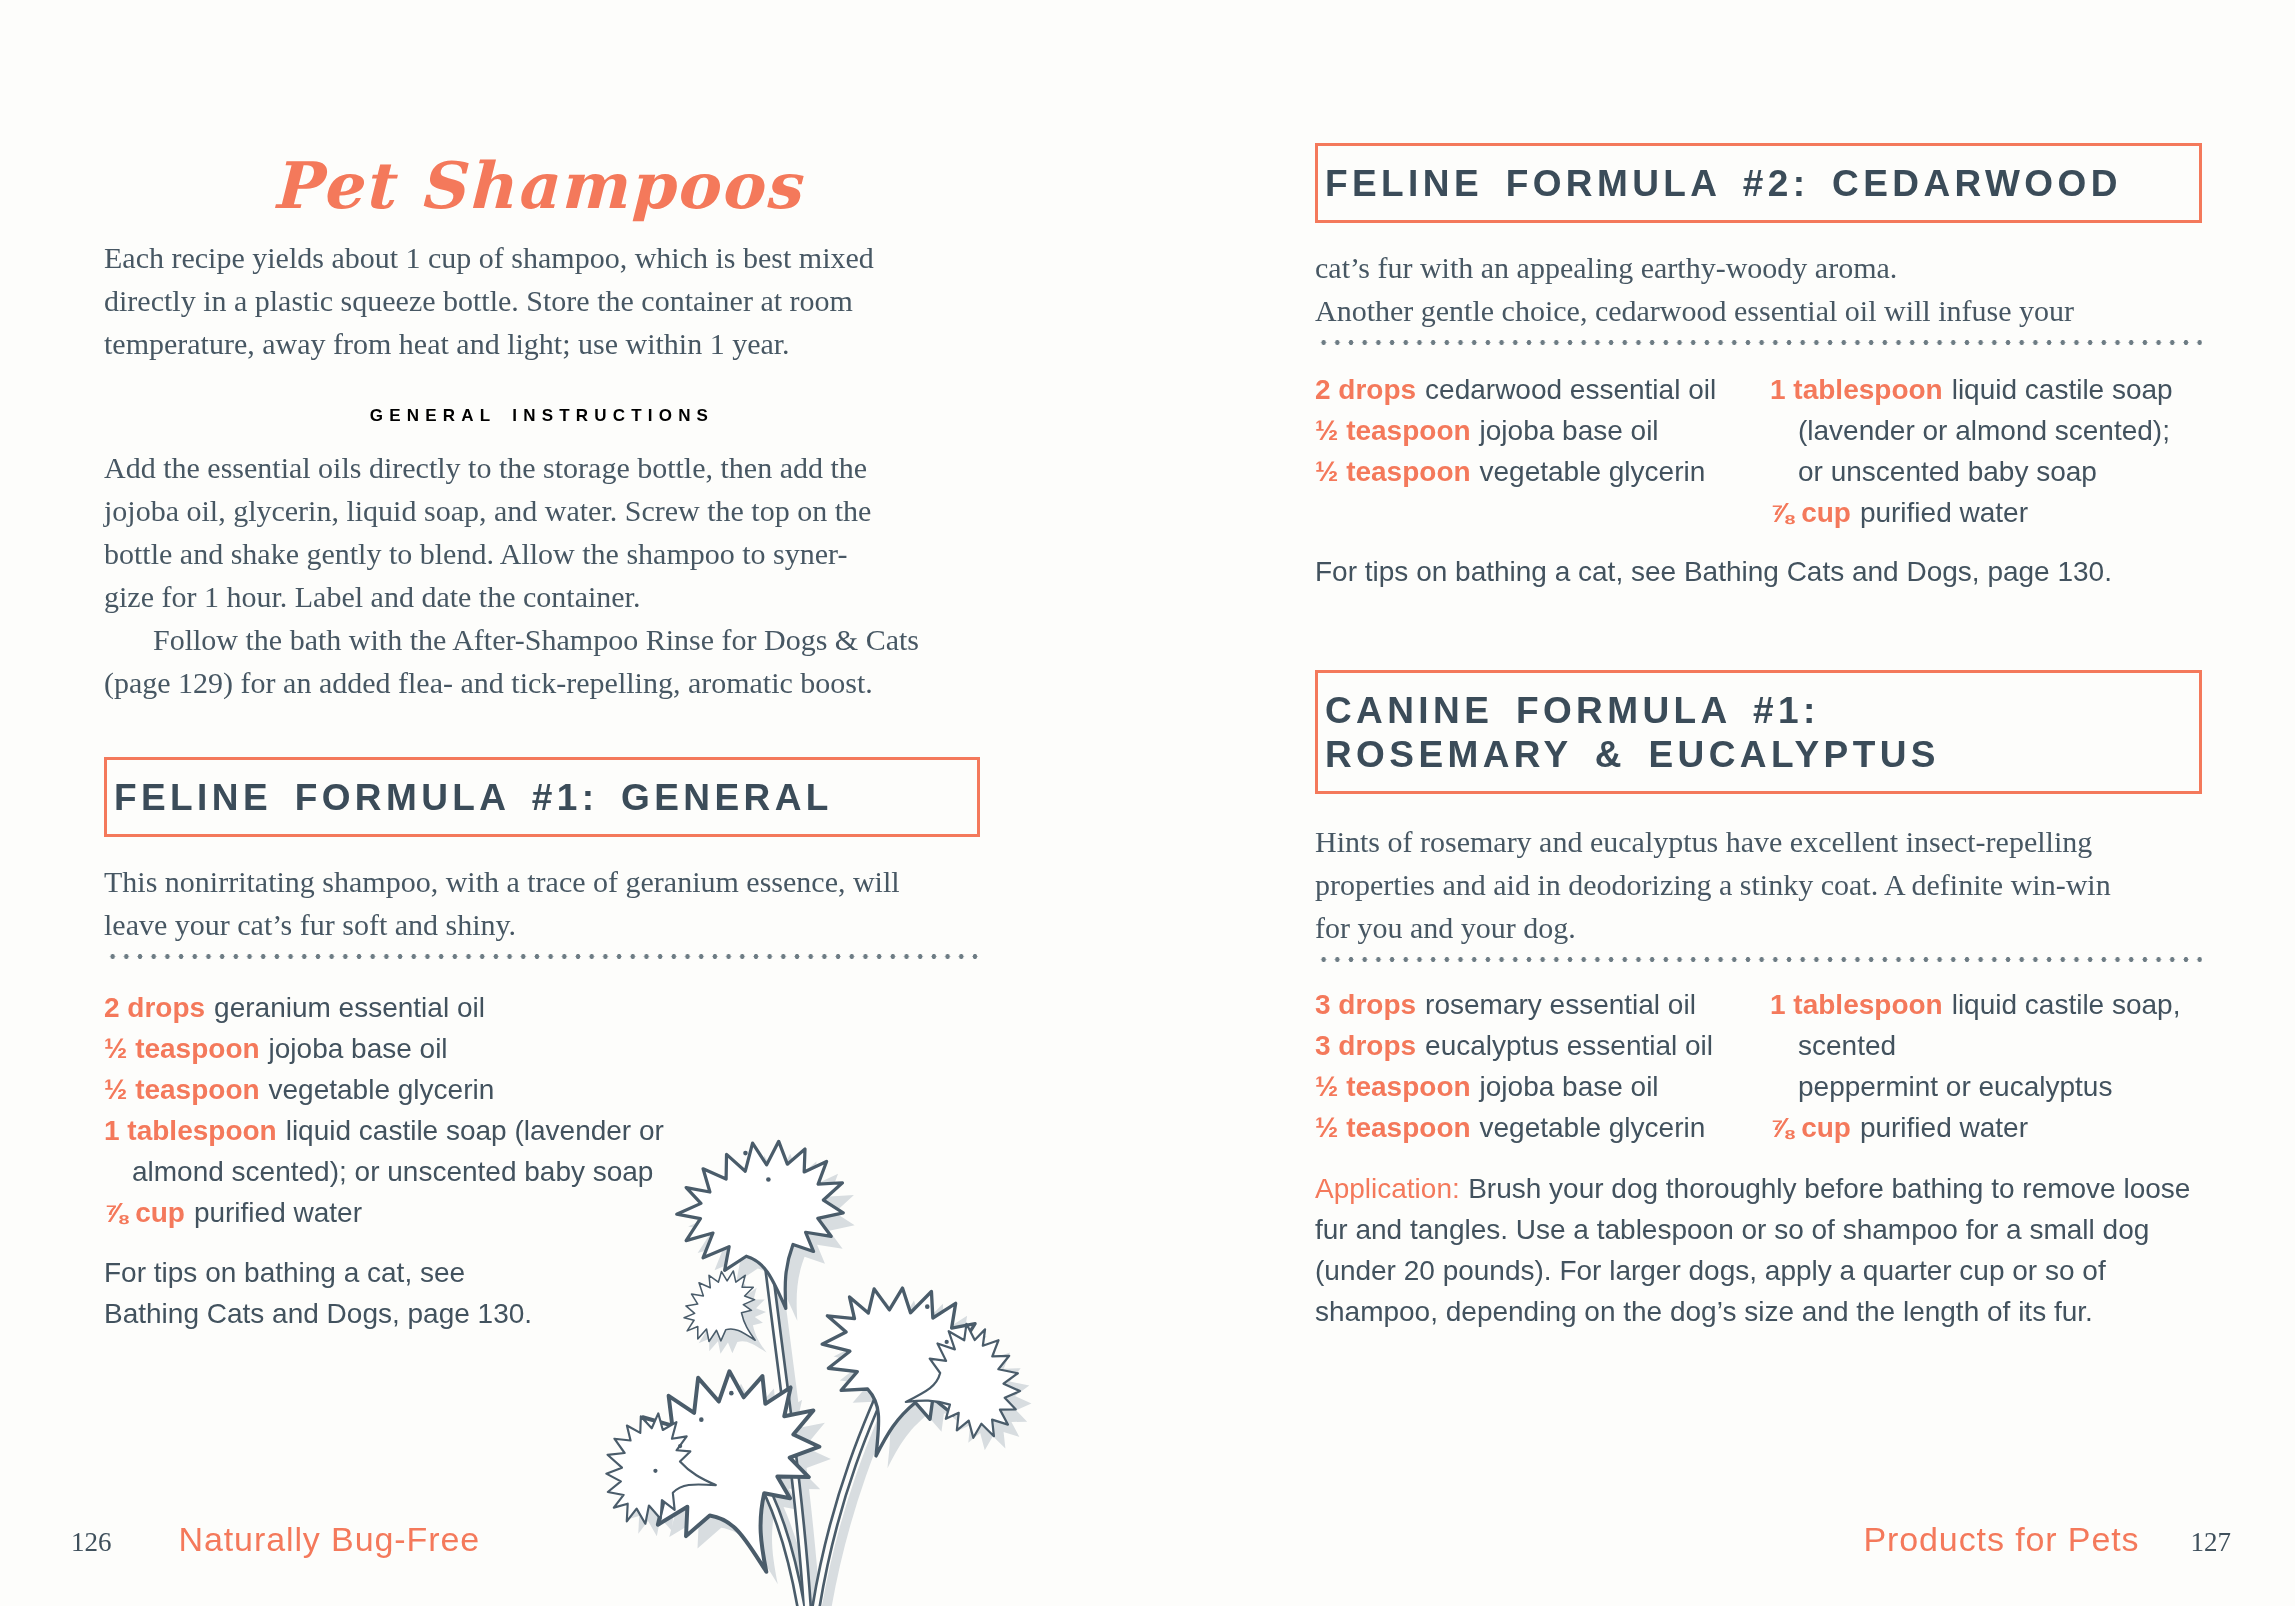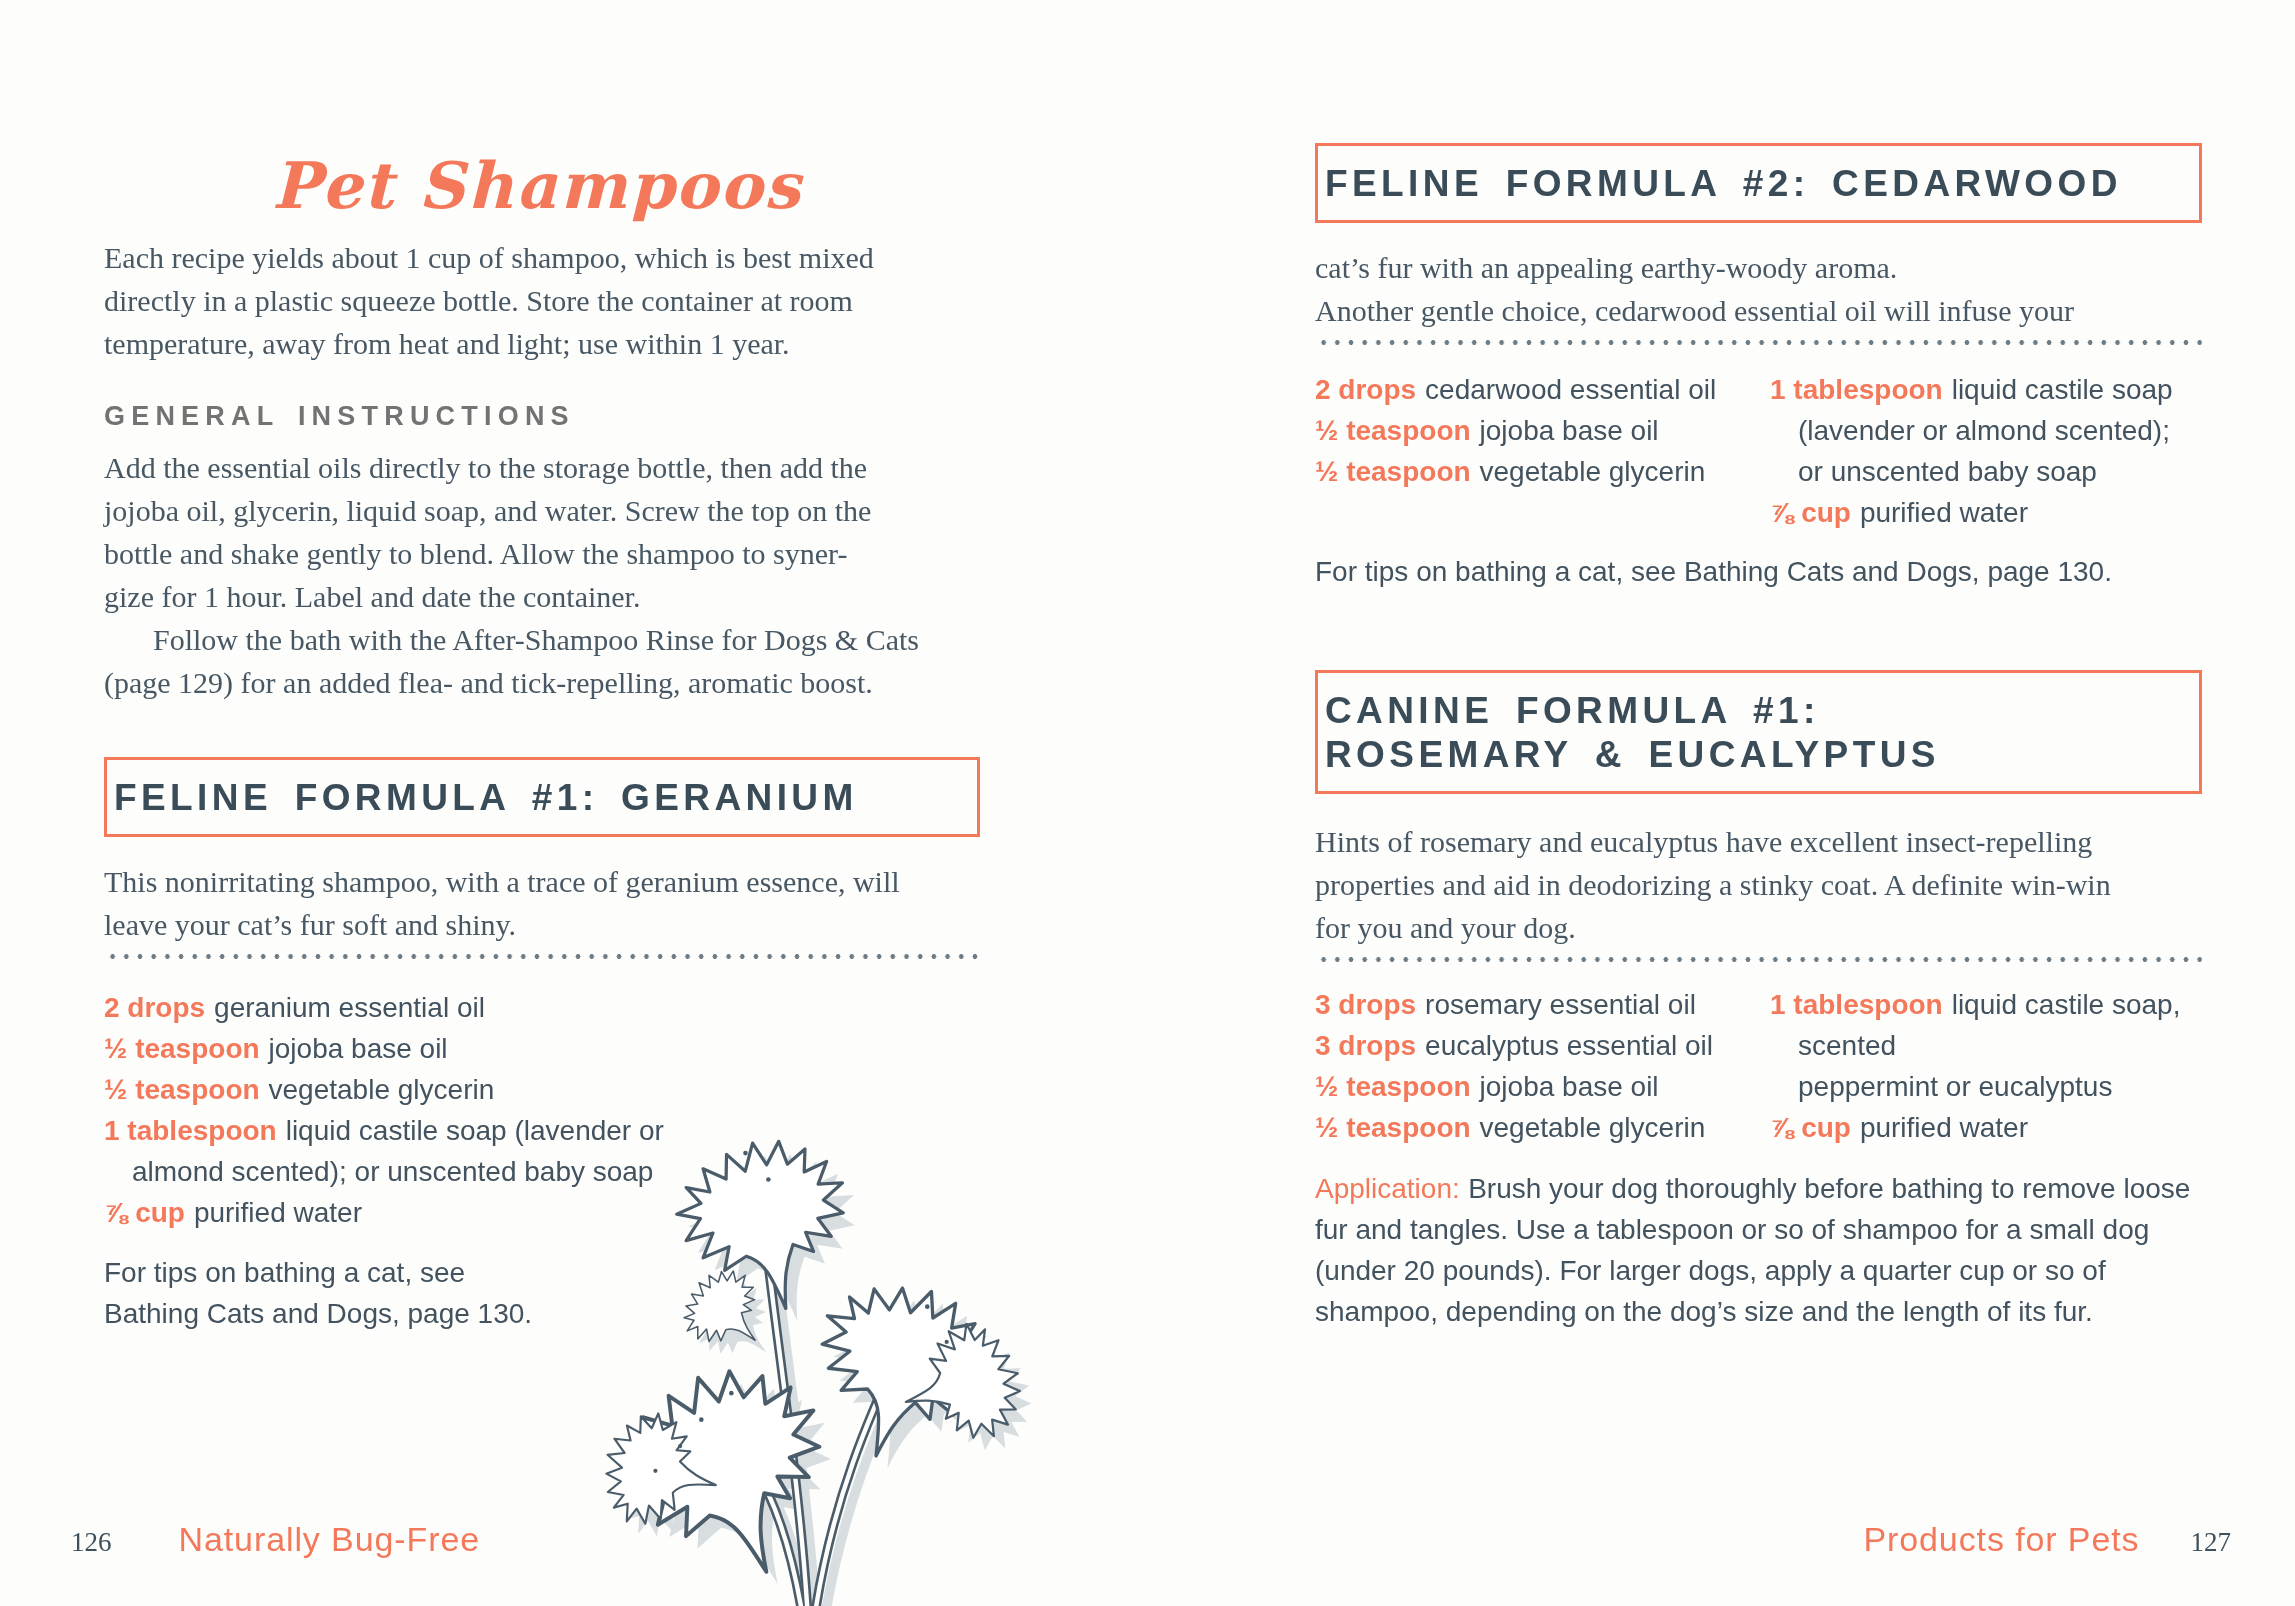--- a/index.html
+++ b/index.html
@@ -15,23 +15,23 @@
     margin-top:148px;text-align:center;
     font-family:"DejaVu Serif",serif;font-style:italic;font-weight:700;
     font-size:64px;line-height:76px;color:#f4795b;letter-spacing:1.8px;
     transform:skewX(-3deg);
   }
   .serif-par{color:#475763;font-size:30px;line-height:43px;}
   .serif-par .ln{white-space:nowrap;}
   .ln.indent{padding-left:49px;}
 
   .mini-head{
-    color:#737373;
+    text-align:center;color:#000000;
     font-family:"Liberation Sans",sans-serif;font-weight:700;
-    font-size:27px;letter-spacing:6.2px;word-spacing:5.3px;line-height:32px;
+    font-size:17px;letter-spacing:6.2px;word-spacing:5.3px;line-height:32px;
   }
 
   .formula-box{
     border:3.5px solid #f4795b;text-align:left;
     padding:16px 7px 14px 7px;background:transparent;
   }
   .formula-box .bh{
     font-family:"Liberation Sans",sans-serif;font-weight:700;
     color:#3b4c59;font-size:37px;line-height:44px;
     letter-spacing:4.4px;word-spacing:8px;white-space:nowrap;
@@ -92,21 +92,21 @@
   <div class="serif-par mt16">
     <div class="ln">Add the essential oils directly to the storage bottle, then add the</div>
     <div class="ln">jojoba oil, glycerin, liquid soap, and water. Screw the top on the</div>
     <div class="ln">bottle and shake gently to blend. Allow the shampoo to syner-</div>
     <div class="ln">gize for 1 hour. Label and date the container.</div>
     <div class="ln indent">Follow the bath with the After-Shampoo Rinse for Dogs &amp; Cats</div>
     <div class="ln">(page 129) for an added flea- and tick-repelling, aromatic boost.</div>
   </div>
 
   <div class="formula-box mt60">
-    <div class="bh">FELINE FORMULA #1: GERANIUM</div>
+    <div class="bh">FELINE FORMULA #1: GENERAL</div>
   </div>
 
   <div class="serif-par mt26">
     <div class="ln">This nonirritating shampoo, with a trace of geranium essence, will</div>
     <div class="ln">leave your cat’s fur soft and shiny.</div>
   </div>
 
   <div class="dotted mt8"></div>
 
   <div class="ing mt30">

